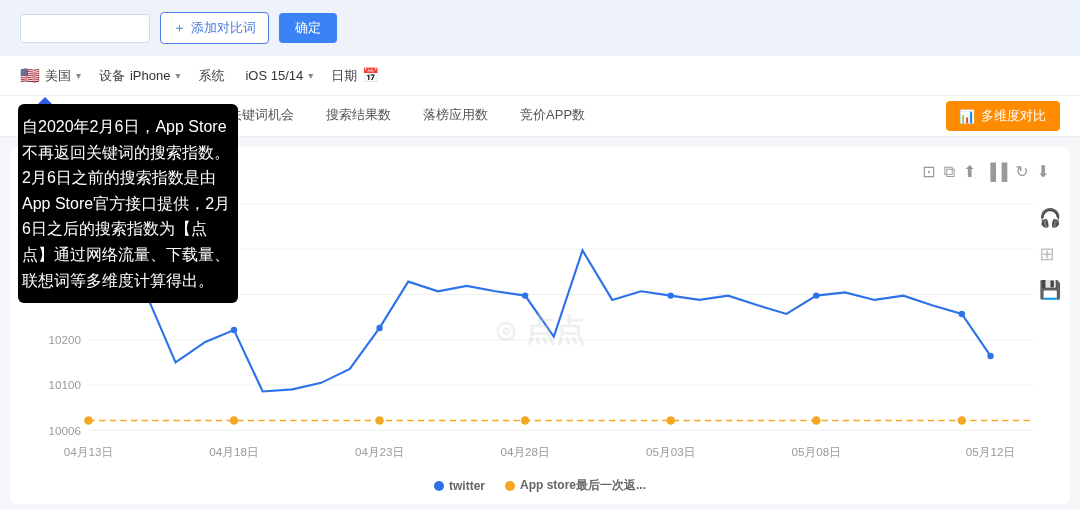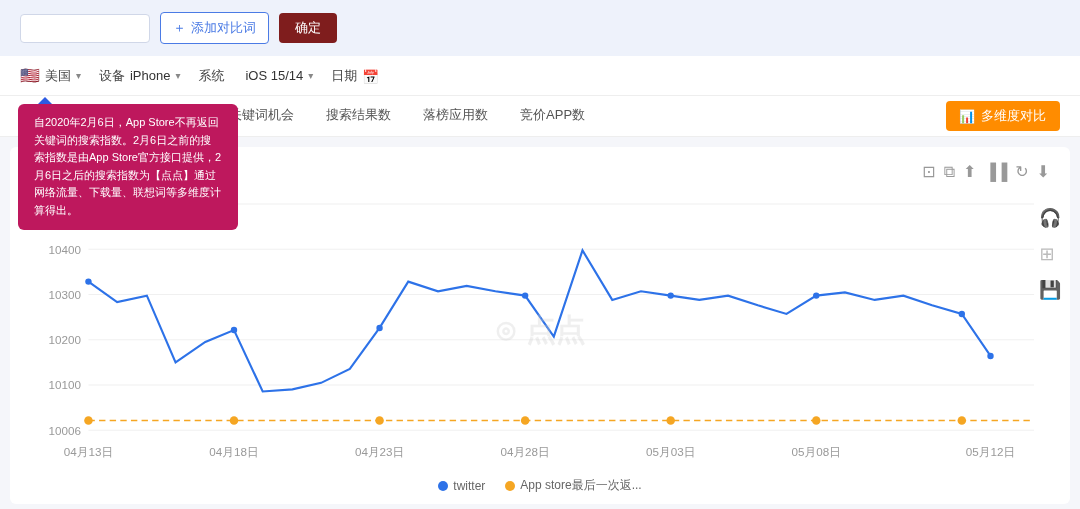--- a/index.html
+++ b/index.html
@@ -27,21 +27,21 @@
       gap: 5px;
       border: 1px solid #4b7be5;
       color: #4b7be5;
       background: #fff;
       border-radius: 4px;
       padding: 6px 12px;
       cursor: pointer;
       font-size: 13px;
     }
     .confirm-btn {
-      background: #7f1d1d;
+      background: #3b82f6;
       color: #fff;
       border: none;
       border-radius: 4px;
       padding: 6px 16px;
       cursor: pointer;
       font-size: 13px;
     }
 
     .filter-bar {
       background: #fff;
@@ -49,25 +49,25 @@
       display: flex;
       align-items: center;
       gap: 18px;
       border-bottom: 1px solid #eee;
       position: relative;
     }
     .tooltip-box {
       position: absolute;
       left: 18px;
       top: 48px;
-      background: #be185d;
+      background: #000000;
       color: #fff;
       border-radius: 6px;
-      padding: 10px 16px;
-      font-size: 11px;
+      padding: 10px 4px;
+      font-size: 16px;
       line-height: 1.6;
       width: 220px;
       z-index: 100;
     }
     .tooltip-box::before {
       content: '';
       position: absolute;
       top: -7px;
       left: 20px;
       border-left: 7px solid transparent;
@@ -79,21 +79,21 @@
       align-items: center;
       gap: 5px;
       font-size: 13px;
       color: #444;
       cursor: pointer;
     }
     .flag { font-size: 16px; }
     .chevron { color: #888; font-size: 10px; }
     .date-range {
       display: flex;
-      align-items: flex-end;
+      align-items: flex-start;
       gap: 5px;
       color: #444;
       font-size: 13px;
     }
     .calendar-icon { color: #4b7be5; font-size: 14px; }
 
     .tabs-bar {
       background: #fff;
       padding: 0 20px;
       display: flex;
@@ -181,20 +181,21 @@
       width: 100%;
       height: 100%;
     }
     .chart-legend {
       display: flex;
       justify-content: center;
       gap: 20px;
       margin-top: 8px;
       font-size: 12px;
       color: #666;
+      font-weight: bold;
     }
     .legend-item {
       display: flex;
       align-items: center;
       gap: 5px;
     }
     .legend-dot {
       width: 10px;
       height: 10px;
       border-radius: 50%;

